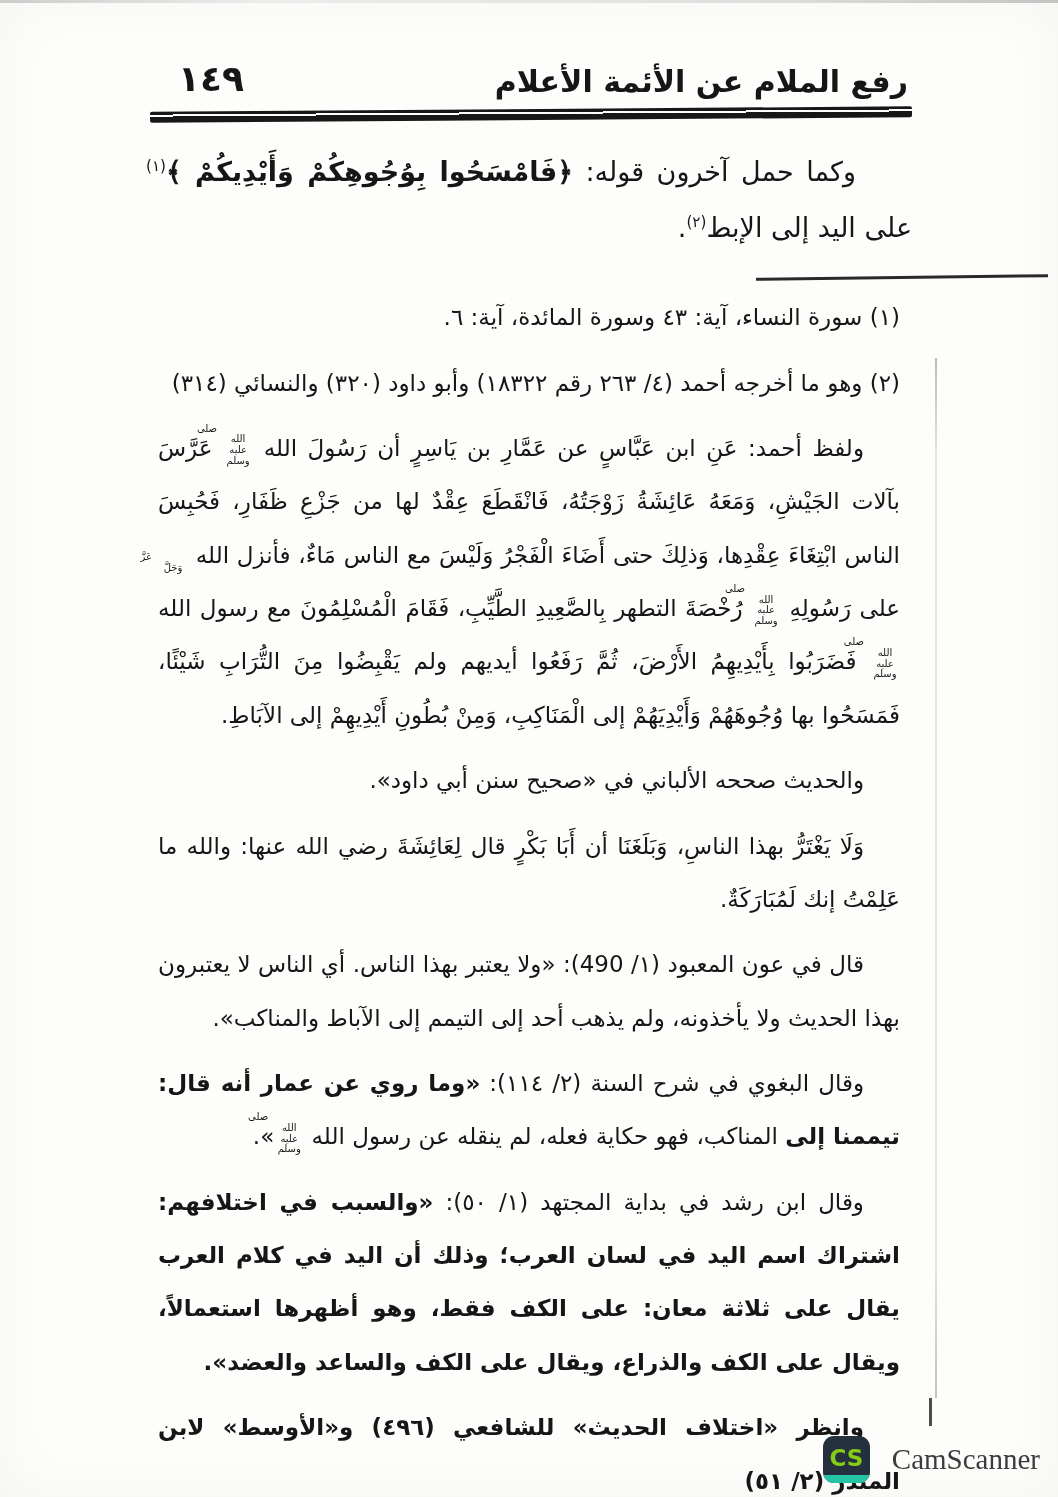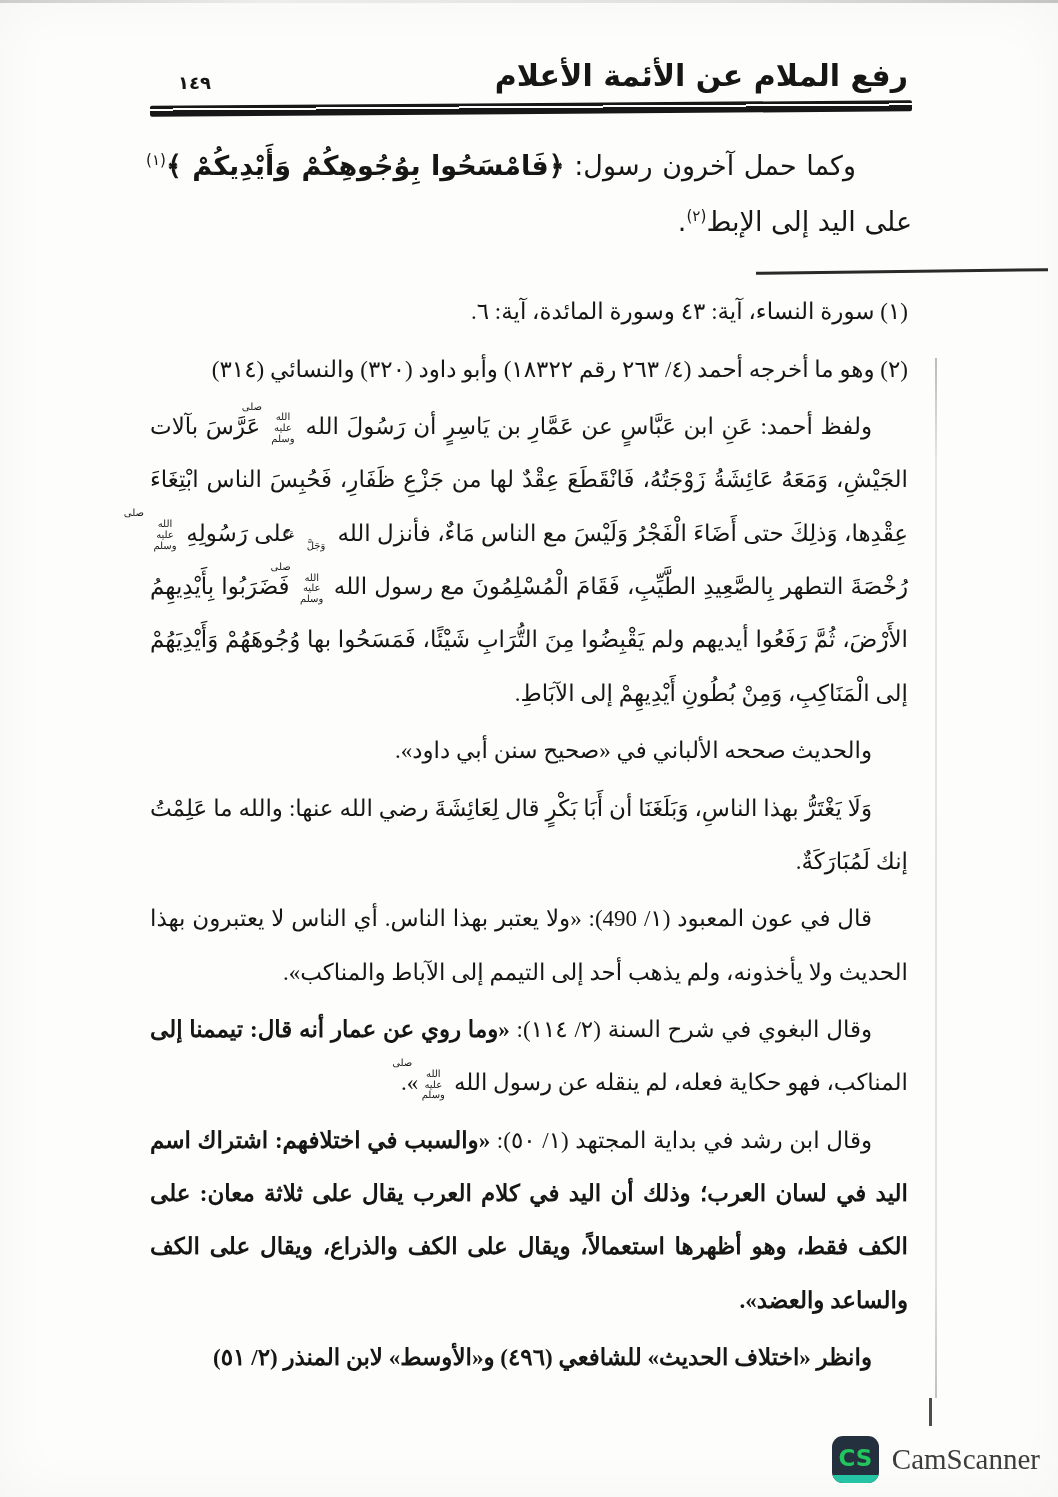--- a/index.html
+++ b/index.html
@@ -28,21 +28,21 @@
     position:absolute; left:929px; top:1398px; width:3px; height:28px;
     background:#4d4d4d;
   }
   
   .header {
     display:flex; justify-content:space-between; align-items:flex-end;
     direction:rtl;
     padding:58px 150px 0 150px;
   }
   .title { font-weight:bold; font-size:30px; white-space:nowrap; }
-  .page-num { font-weight:bold; font-size:18px; letter-spacing:3px; padding-left:28px; }
+  .page-num { font-weight:bold; font-size:36px; letter-spacing:3px; padding-left:28px; }
   .rule {
     height:11px;
     margin:10px 146px 0 150px;
     background:linear-gradient(to bottom,#171717 0 3px, transparent 3px 5px, #171717 5px 11px);
     border-radius:2px;
     transform:rotate(-0.4deg);
   }
   
   .body-text {
     direction:rtl;
@@ -61,21 +61,21 @@
     transform:rotate(-0.7deg);
   }
   
   .footnotes {
     direction:rtl;
     padding:0 146px;
     font-size:23px;
     line-height:2.32;
     text-align:justify;
   }
-  .footnotes p { margin:4px;font-family:Liberation Serif, serif; }
+  .footnotes p { margin:12px; }
   .indent { text-indent:36px; }
   .b { font-weight:bold; }
   .quran { font-weight:bold; }
   .sup { font-size:0.56em; vertical-align:super; line-height:0; }
   .lig {
     display:inline-block;
     font-size:10px;
     line-height:1.08;
     width:30px;
     text-align:center;
@@ -97,48 +97,49 @@
     display:flex; align-items:center; justify-content:center;
     overflow:hidden;
     flex:0 0 auto;
   }
   .cs-icon::after {
     content:"";
     position:absolute; left:0; right:0; bottom:0; height:8px;
     background:#25c4a4;
   }
   .cs-icon span {
-    color:#22c55e; font-weight:bold; font-size:23px;
+    color:#84cc16; font-weight:bold; font-size:23px;
     font-family:"DejaVu Sans", sans-serif;
     margin-top:-4px;
   }
   .cs-text {
     font-family:"Liberation Serif", serif;
     font-size:29px;
     color:#3c3c3c;
+    margin-left:9px;
   }
 </style>
 </head>
 <body>
 
 <div class="page">
 
   <div class="scan-edge-top"></div>
   <div class="scan-line-right"></div>
   <div class="scan-mark"></div>
 
   <div class="header">
     <span class="title">رفع الملام عن الأئمة الأعلام</span>
     <span class="page-num">١٤٩</span>
   </div>
 
   <div class="rule"></div>
 
   <div class="body-text" id="body-text">
-      <p class="main-para"><span>وكما حمل آخرون رسول: </span><span class="quran">﴿فَامْسَحُوا بِوُجُوهِكُمْ وَأَيْدِيكُمْ ﴾</span><span class="sup">(١)</span><span> على اليد إلى الإبط</span><span class="sup">(٢)</span><span>.</span></p>
+      <p class="main-para"><span>وكما حمل آخرون قوله: </span><span class="quran">﴿فَامْسَحُوا بِوُجُوهِكُمْ وَأَيْدِيكُمْ ﴾</span><span class="sup">(١)</span><span> على اليد إلى الإبط</span><span class="sup">(٢)</span><span>.</span></p>
     </div>
 
   <div class="footnote-sep"></div>
 
   <div class="footnotes" id="footnotes">
       <p><span>(١) سورة النساء، آية: ٤٣ وسورة المائدة، آية: ٦.</span></p>
       <p><span>(٢) وهو ما أخرجه أحمد (٤/ ٢٦٣ رقم ١٨٣٢٢) وأبو داود (٣٢٠) والنسائي (٣١٤)</span></p>
       <p class="indent"><span>ولفظ أحمد: عَنِ ابن عَبَّاسٍ عن عَمَّارِ بن يَاسِرٍ أن رَسُولَ الله </span><span class="lig">صلى الله عليه وسلم</span><span> عَرَّسَ بآلات الجَيْشِ، وَمَعَهُ عَائِشَةُ زَوْجَتُهُ، فَانْقَطَعَ عِقْدٌ لها من جَزْعِ ظَفَارِ، فَحُبِسَ الناس ابْتِغَاءَ عِقْدِها، وَذلِكَ حتى أَضَاءَ الْفَجْرُ وَلَيْسَ مع الناس مَاءٌ، فأنزل الله </span><span class="lig">عَزَّ وَجَلَّ</span><span> على رَسُولِهِ </span><span class="lig">صلى الله عليه وسلم</span><span> رُخْصَةَ التطهر بِالصَّعِيدِ الطَّيِّبِ، فَقَامَ الْمُسْلِمُونَ مع رسول الله </span><span class="lig">صلى الله عليه وسلم</span><span> فَضَرَبُوا بِأَيْدِيهِمُ الأَرْضَ، ثُمَّ رَفَعُوا أيديهم ولم يَقْبِضُوا مِنَ التُّرَابِ شَيْئًا، فَمَسَحُوا بها وُجُوهَهُمْ وَأَيْدِيَهُمْ إلى الْمَنَاكِبِ، وَمِنْ بُطُونِ أَيْدِيهِمْ إلى الآبَاطِ.</span></p>
       <p class="indent"><span>والحديث صححه الألباني في «صحيح سنن أبي داود».</span></p>
       <p class="indent"><span>وَلَا يَغْتَرُّ بهذا الناسِ، وَبَلَغَنَا أن أَبَا بَكْرٍ قال لِعَائِشَةَ رضي الله عنها: والله ما عَلِمْتُ إنك لَمُبَارَكَةٌ.</span></p>

